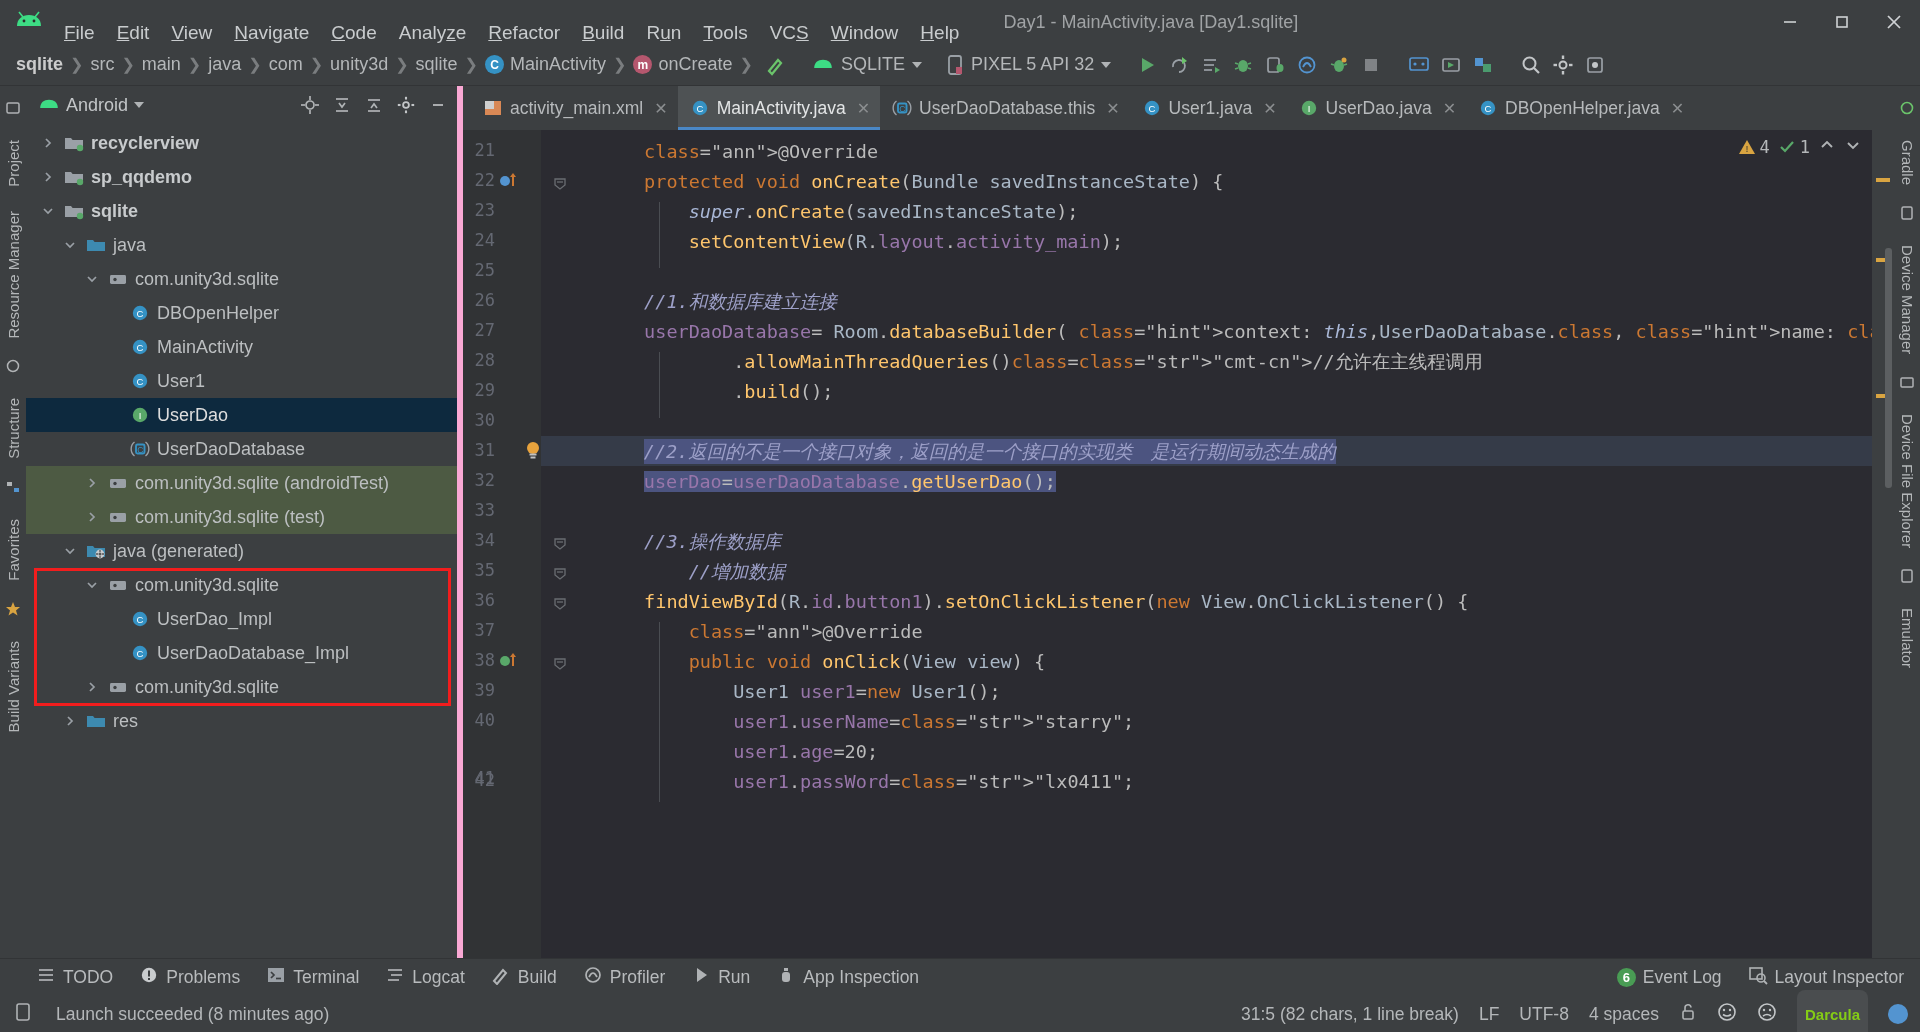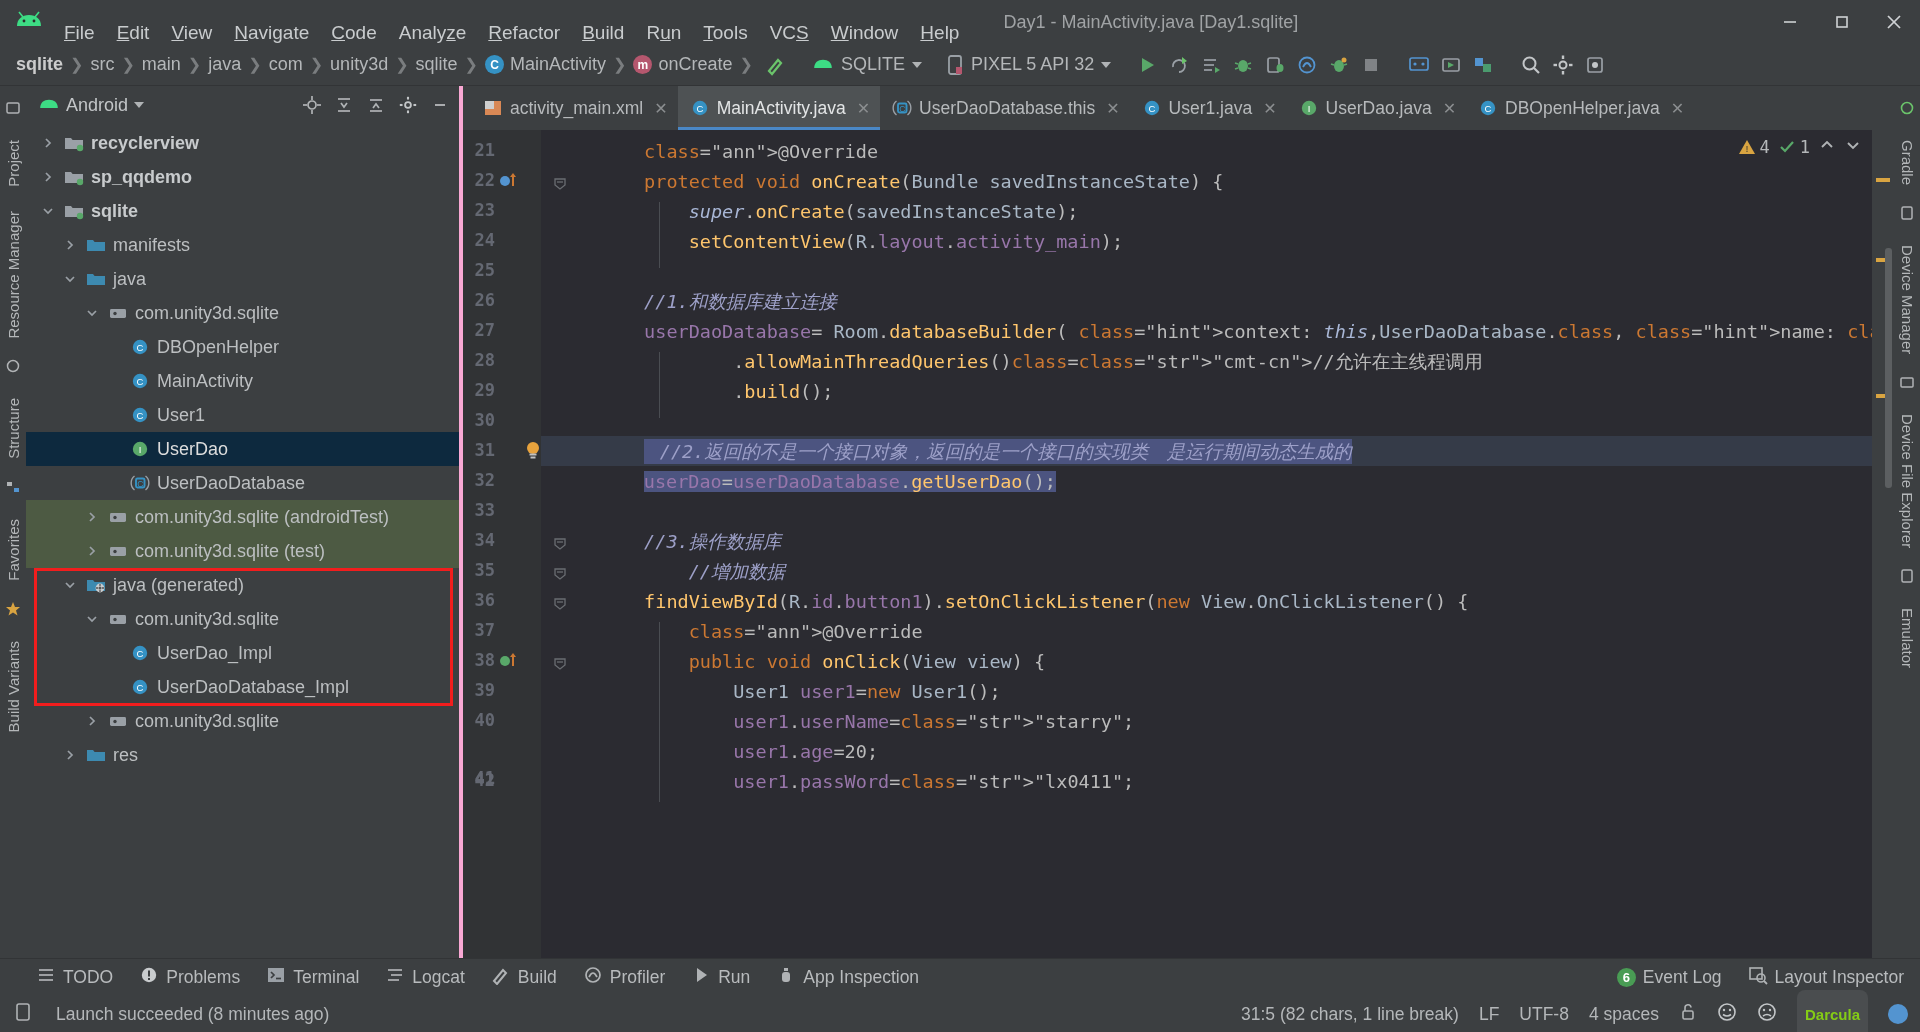--- a/index.html
+++ b/index.html
@@ -62,21 +62,21 @@
   .vtext {
     writing-mode: vertical-rl; font-size: 15px; color: #b4b7b9; white-space: nowrap;
     padding: 12px 0; letter-spacing: 0px;
   }
   .lstrip .vtext { transform: rotate(180deg); }
   .vicon { margin: 8px 0; }
 
   
   .proj {
     width: 437px; flex: 0 0 437px; background: #3c3f41; display: flex; flex-direction: column;
-    border-right: 4px solid #f9a8d4;
+    border-right: 6px solid #f9a8d4;
   }
   .proj-head {
     height: 38px; display: flex; align-items: center; padding: 0 6px 0 12px; gap: 6px;
   }
   .proj-head .ptitle { font-size: 18px; color: #c3c6c8; font-weight: 500; }
   .proj-head .sp { flex: 1; }
   .proj-head .hbtn { width: 26px; height: 26px; display:flex; align-items:center; justify-content:center; }
   .tree { flex: 1; overflow: hidden; padding-top: 2px; position: relative; }
   .row {
     height: 34px; display: flex; align-items: center; font-size: 18px; color: #bcbfc1;
@@ -107,21 +107,20 @@
   .tab.active::after {
     content: ''; position: absolute; left: 0; right: 0; bottom: 0; height: 3px; background: #4a88c7;
   }
   .tab .x { color: #8b8e90; font-size: 16px; margin-left: 4px; }
   .tabicon { width: 20px; height: 20px; display: flex; align-items: center; justify-content: center; }
 
   .code-area { flex: 1 1 auto; display: flex; background: #2b2b2b; position: relative; min-height: 0; }
   .gutter {
     width: 78px; flex: 0 0 78px; background: #313335; position: relative;
     font-family: "DejaVu Sans Mono", monospace;
-    font-weight: bold;
   }
   .code {
     flex: 1 1 auto; background: #2b2b31; position: relative; overflow: hidden;
     font-family: "DejaVu Sans Mono", monospace; font-size: 18.5px;
   }
   .ln {
     position: absolute; right: 46px; font-size: 17px; color: #646872;
     font-family: "DejaVu Sans Mono", monospace;
   }
   .gmark { position: absolute; }
@@ -491,33 +490,20 @@
               <svg width="20" height="20" viewBox="0 0 20 20">
                 <path d="M1 5 h6 l1.6 2 H19 v9 H1 Z" fill="#9aa0a6"></path>
                 <circle cx="16" cy="15" r="3.2" fill="#59a869"></circle>
               </svg>
             </span>
             <span class="rlabel b">sqlite</span>
           </div>
           <div class="row">
             <span class="arrow" style="margin-left: 36px;">
               <svg width="14" height="14" viewBox="0 0 14 14">
-                <polyline points="5,3 9,7 5,11" fill="none" stroke="#9aa0a6" stroke-width="1.7"></polyline>
-              </svg>
-            </span>
-            <span class="ficon" style="margin-left: 8px;">
-              <svg width="20" height="20" viewBox="0 0 20 20">
-                <path d="M1 5 h6 l1.6 2 H19 v9 H1 Z" fill="#3d8ab0"></path>
-              </svg>
-            </span>
-            <span class="rlabel">manifests</span>
-          </div>
-          <div class="row">
-            <span class="arrow" style="margin-left: 36px;">
-              <svg width="14" height="14" viewBox="0 0 14 14">
                 <polyline points="3,5 7,9 11,5" fill="none" stroke="#9aa0a6" stroke-width="1.7"></polyline>
               </svg>
             </span>
             <span class="ficon" style="margin-left: 8px;">
               <svg width="20" height="20" viewBox="0 0 20 20">
                 <path d="M1 5 h6 l1.6 2 H19 v9 H1 Z" fill="#3d8ab0"></path>
               </svg>
             </span>
             <span class="rlabel">java</span>
           </div>
@@ -837,21 +823,21 @@
         <div class="cline" style="top: 6px;"><span class="txt">&nbsp;&nbsp;&nbsp;&nbsp;&nbsp;&nbsp;&nbsp;&nbsp;<span <span="" class="kw">class</span>="ann"&gt;@Override</span></div>
             <div class="cline" style="top: 36px;"><span class="txt">&nbsp;&nbsp;&nbsp;&nbsp;&nbsp;&nbsp;&nbsp;&nbsp;<span class="kw">protected</span> <span class="kw">void</span> <span class="fn">onCreate</span>(<span class="cls">Bundle</span> <span class="cls">savedInstanceState</span>) {</span></div>
             <div class="cline" style="top: 66px;"><span class="txt">&nbsp;&nbsp;&nbsp;&nbsp;&nbsp;&nbsp;&nbsp;&nbsp;&nbsp;&nbsp;&nbsp;&nbsp;<span class="kw2">super</span>.<span class="fn">onCreate</span>(<span class="cls">savedInstanceState</span>);</span></div>
             <div class="cline" style="top: 96px;"><span class="txt">&nbsp;&nbsp;&nbsp;&nbsp;&nbsp;&nbsp;&nbsp;&nbsp;&nbsp;&nbsp;&nbsp;&nbsp;<span class="fn">setContentView</span>(<span class="cls">R</span>.<span class="fld">layout</span>.<span class="fld">activity_main</span>);</span></div>
             <div class="cline" style="top: 126px;"><span class="txt"></span></div>
             <div class="cline" style="top: 156px;"><span class="txt">&nbsp;&nbsp;&nbsp;&nbsp;&nbsp;&nbsp;&nbsp;&nbsp;<span class="cmt-cn">//1.和数据库建立连接</span></span></div>
             <div class="cline" style="top: 186px;"><span class="txt">&nbsp;&nbsp;&nbsp;&nbsp;&nbsp;&nbsp;&nbsp;&nbsp;<span class="fld">userDaoDatabase</span>= <span class="cls">Room</span>.<span class="fn">databaseBuilder</span>( <span <span="" class="kw">class</span>="hint"&gt;context: <span class="kw2">this</span>,<span class="cls">UserDaoDatabase</span>.<span class="kw">class</span>, <span <span="" class="kw">class</span>="hint"&gt;name: <span <span="" class="kw">class</span>="str"&gt;"Mytest")</span></div>
             <div class="cline" style="top: 216px;"><span class="txt">&nbsp;&nbsp;&nbsp;&nbsp;&nbsp;&nbsp;&nbsp;&nbsp;&nbsp;&nbsp;&nbsp;&nbsp;&nbsp;&nbsp;&nbsp;&nbsp;.<span class="fn">allowMainThreadQueries</span>()<span <span="" class="kw">class</span>=<span <span="" class="kw">class</span>="str"&gt;"cmt-cn"&gt;//允许在主线程调用</span></div>
             <div class="cline" style="top: 246px;"><span class="txt">&nbsp;&nbsp;&nbsp;&nbsp;&nbsp;&nbsp;&nbsp;&nbsp;&nbsp;&nbsp;&nbsp;&nbsp;&nbsp;&nbsp;&nbsp;&nbsp;.<span class="fn">build</span>();</span></div>
             <div class="cline" style="top: 276px;"><span class="txt"></span></div>
-            <div class="cline hl-line" style="top: 306px;"><span class="txt sel-bg" style="padding-left: 16px; margin-left: 102.8px;"><span class="cmt-cn">//2.返回的不是一个接口对象，返回的是一个接口的实现类　是运行期间动态生成的</span></span></div>
+            <div class="cline hl-line" style="top: 306px;"><span class="txt sel-bg" style="padding-left: 0px; margin-left: 102.8px;"><span class="cmt-cn">//2.返回的不是一个接口对象，返回的是一个接口的实现类　是运行期间动态生成的</span></span></div>
             <div class="cline" style="top: 336px;"><span class="txt sel-bg" style="padding-left: 0px; margin-left: 102.8px;"><span class="fld">userDao</span>=<span class="fld">userDaoDatabase</span>.<span class="fn">getUserDao</span>();</span></div>
             <div class="cline" style="top: 366px;"><span class="txt"></span></div>
             <div class="cline" style="top: 396px;"><span class="txt">&nbsp;&nbsp;&nbsp;&nbsp;&nbsp;&nbsp;&nbsp;&nbsp;<span class="cmt-cn">//3.操作数据库</span></span></div>
             <div class="cline" style="top: 426px;"><span class="txt">&nbsp;&nbsp;&nbsp;&nbsp;&nbsp;&nbsp;&nbsp;&nbsp;&nbsp;&nbsp;&nbsp;&nbsp;<span class="cmt-cn">//增加数据</span></span></div>
             <div class="cline" style="top: 456px;"><span class="txt">&nbsp;&nbsp;&nbsp;&nbsp;&nbsp;&nbsp;&nbsp;&nbsp;<span class="fn">findViewById</span>(<span class="cls">R</span>.<span class="fld">id</span>.<span class="fld">button1</span>).<span class="fn">setOnClickListener</span>(<span class="kw">new</span> <span class="cls">View</span>.<span class="cls">OnClickListener</span>() {</span></div>
             <div class="cline" style="top: 486px;"><span class="txt">&nbsp;&nbsp;&nbsp;&nbsp;&nbsp;&nbsp;&nbsp;&nbsp;&nbsp;&nbsp;&nbsp;&nbsp;<span <span="" class="kw">class</span>="ann"&gt;@Override</span></div>
             <div class="cline" style="top: 516px;"><span class="txt">&nbsp;&nbsp;&nbsp;&nbsp;&nbsp;&nbsp;&nbsp;&nbsp;&nbsp;&nbsp;&nbsp;&nbsp;<span class="kw">public</span> <span class="kw">void</span> <span class="fn">onClick</span>(<span class="cls">View</span> <span class="cls">view</span>) {</span></div>
             <div class="cline" style="top: 546px;"><span class="txt">&nbsp;&nbsp;&nbsp;&nbsp;&nbsp;&nbsp;&nbsp;&nbsp;&nbsp;&nbsp;&nbsp;&nbsp;&nbsp;&nbsp;&nbsp;&nbsp;<span class="cls">User1</span> <span class="fld">user1</span>=<span class="kw">new</span> <span class="cls">User1</span>();</span></div>
             <div class="cline" style="top: 576px;"><span class="txt">&nbsp;&nbsp;&nbsp;&nbsp;&nbsp;&nbsp;&nbsp;&nbsp;&nbsp;&nbsp;&nbsp;&nbsp;&nbsp;&nbsp;&nbsp;&nbsp;<span class="fld">user1</span>.<span class="fld">userName</span>=<span <span="" class="kw">class</span>="str"&gt;"starry";</span></div>
             <div class="cline" style="top: 606px;"><span class="txt">&nbsp;&nbsp;&nbsp;&nbsp;&nbsp;&nbsp;&nbsp;&nbsp;&nbsp;&nbsp;&nbsp;&nbsp;&nbsp;&nbsp;&nbsp;&nbsp;<span class="fld">user1</span>.<span class="fld">age</span>=20;</span></div>

